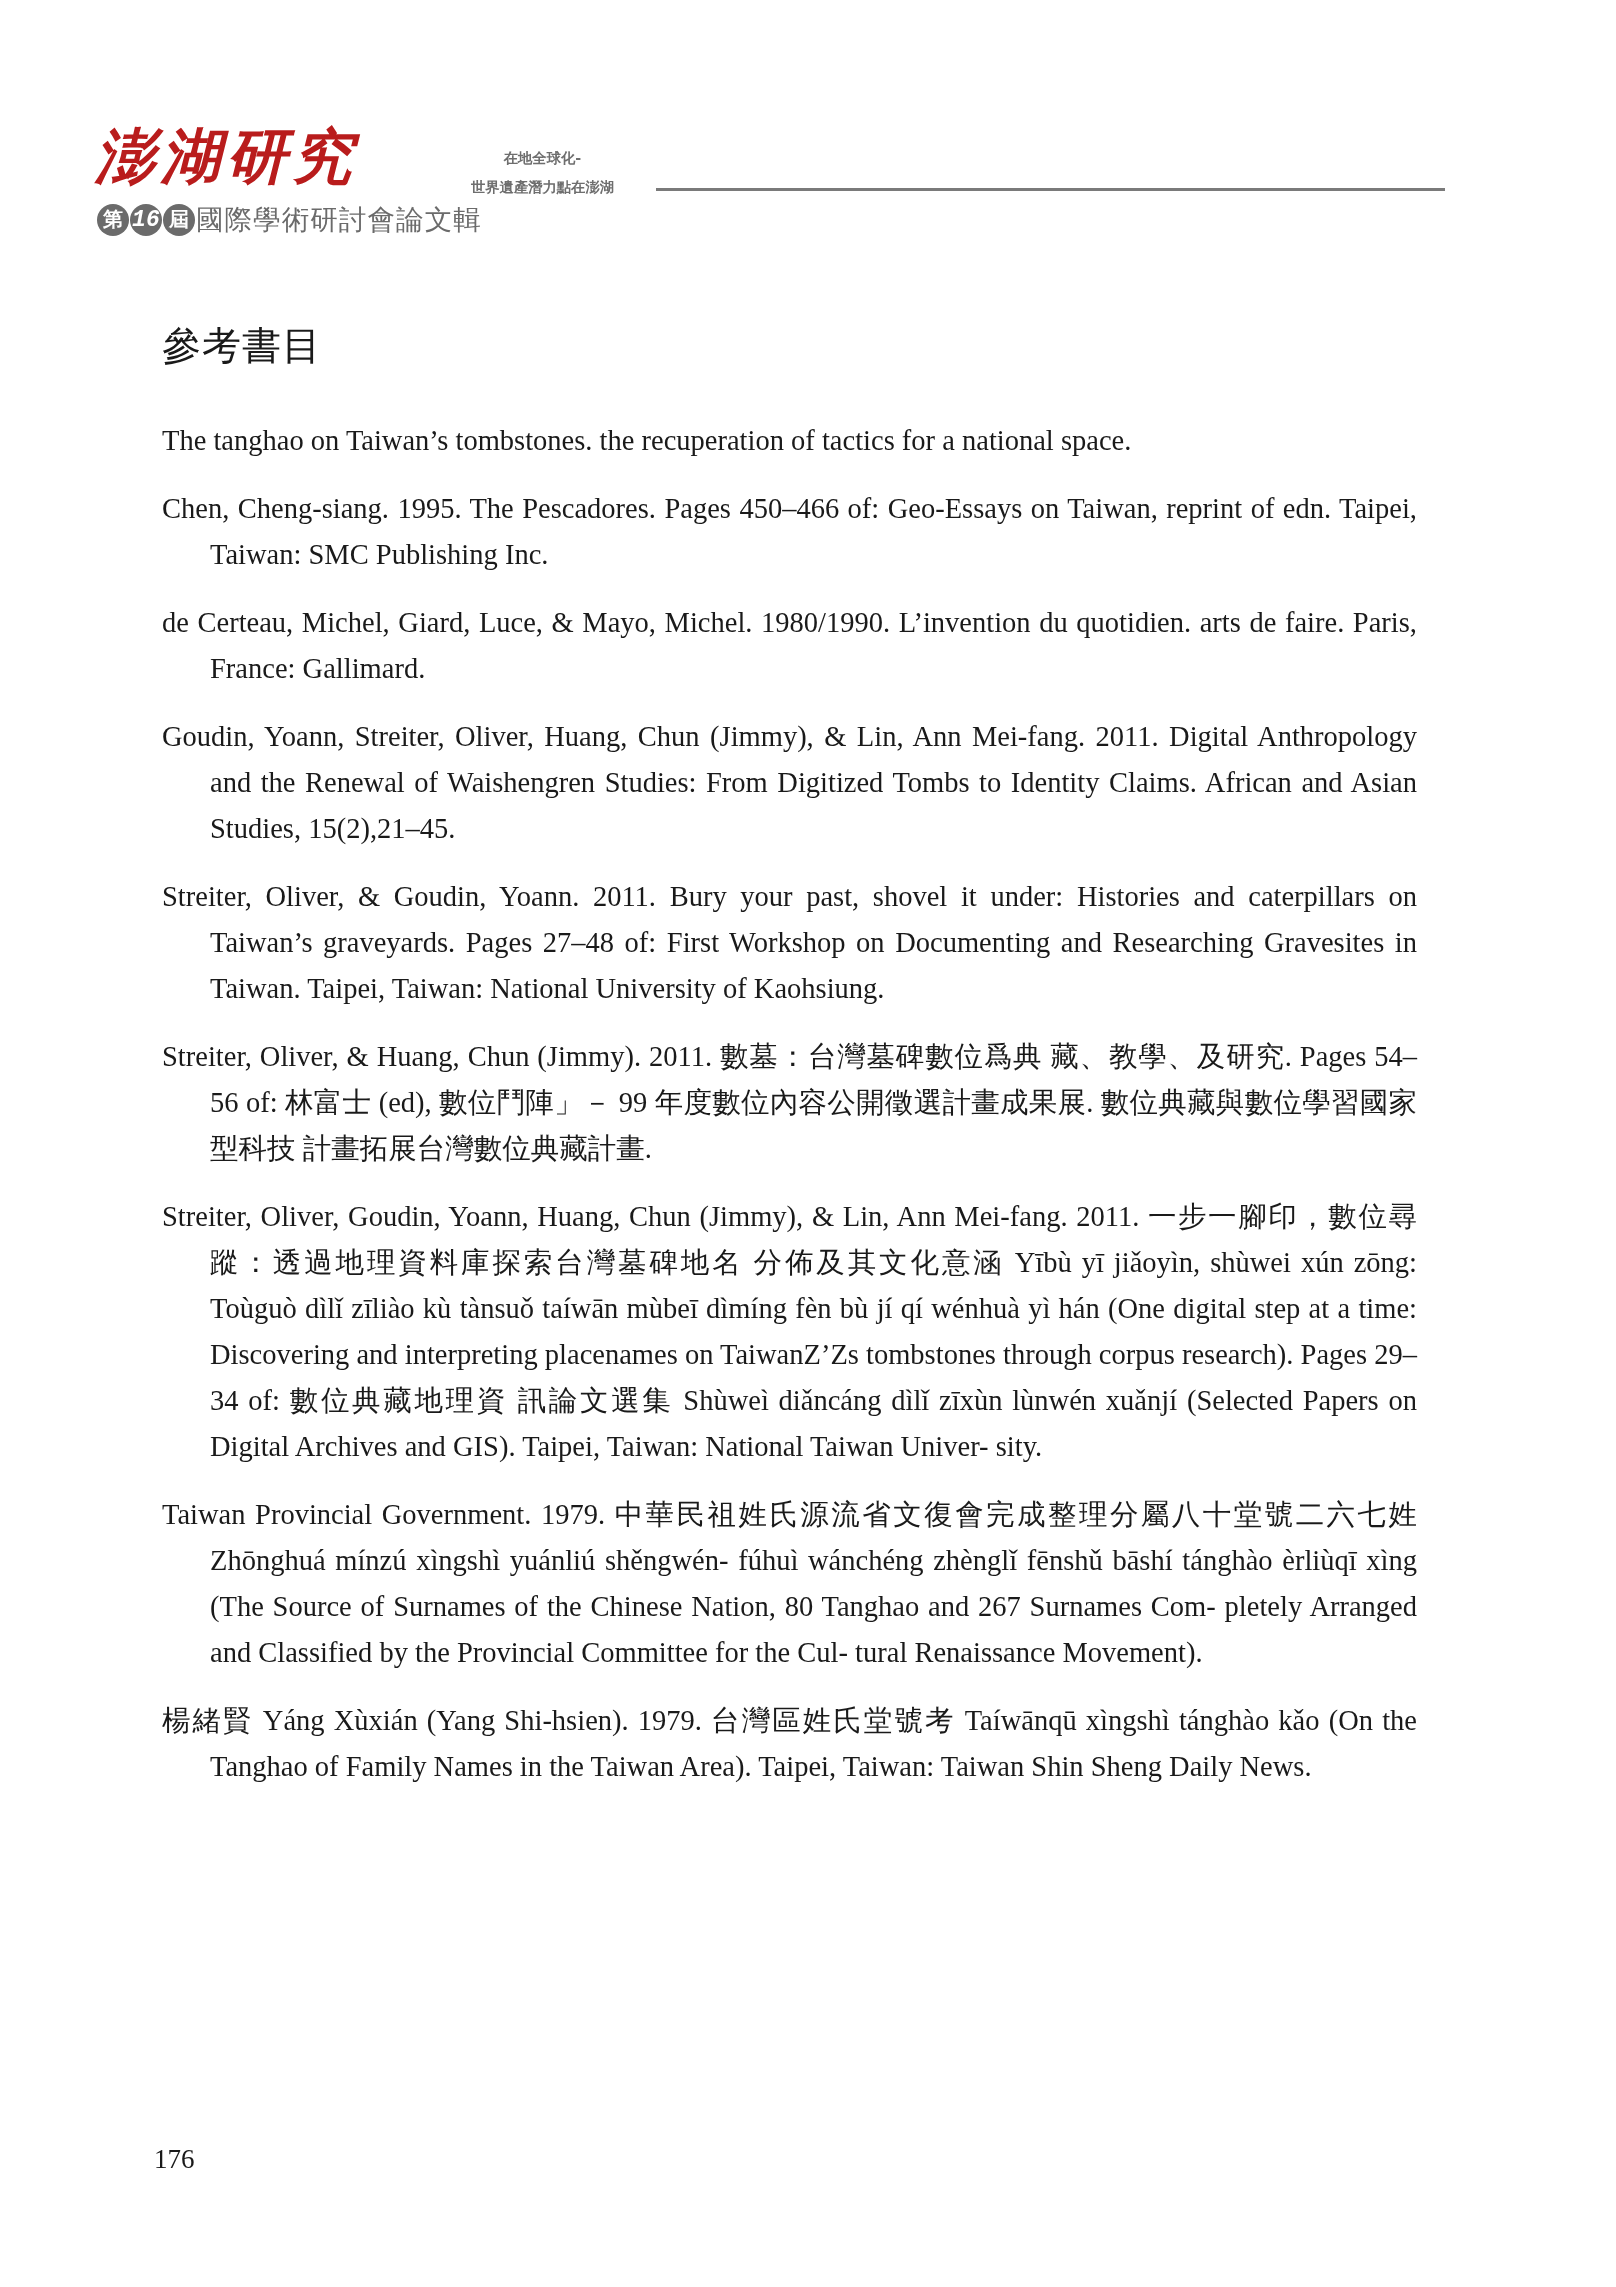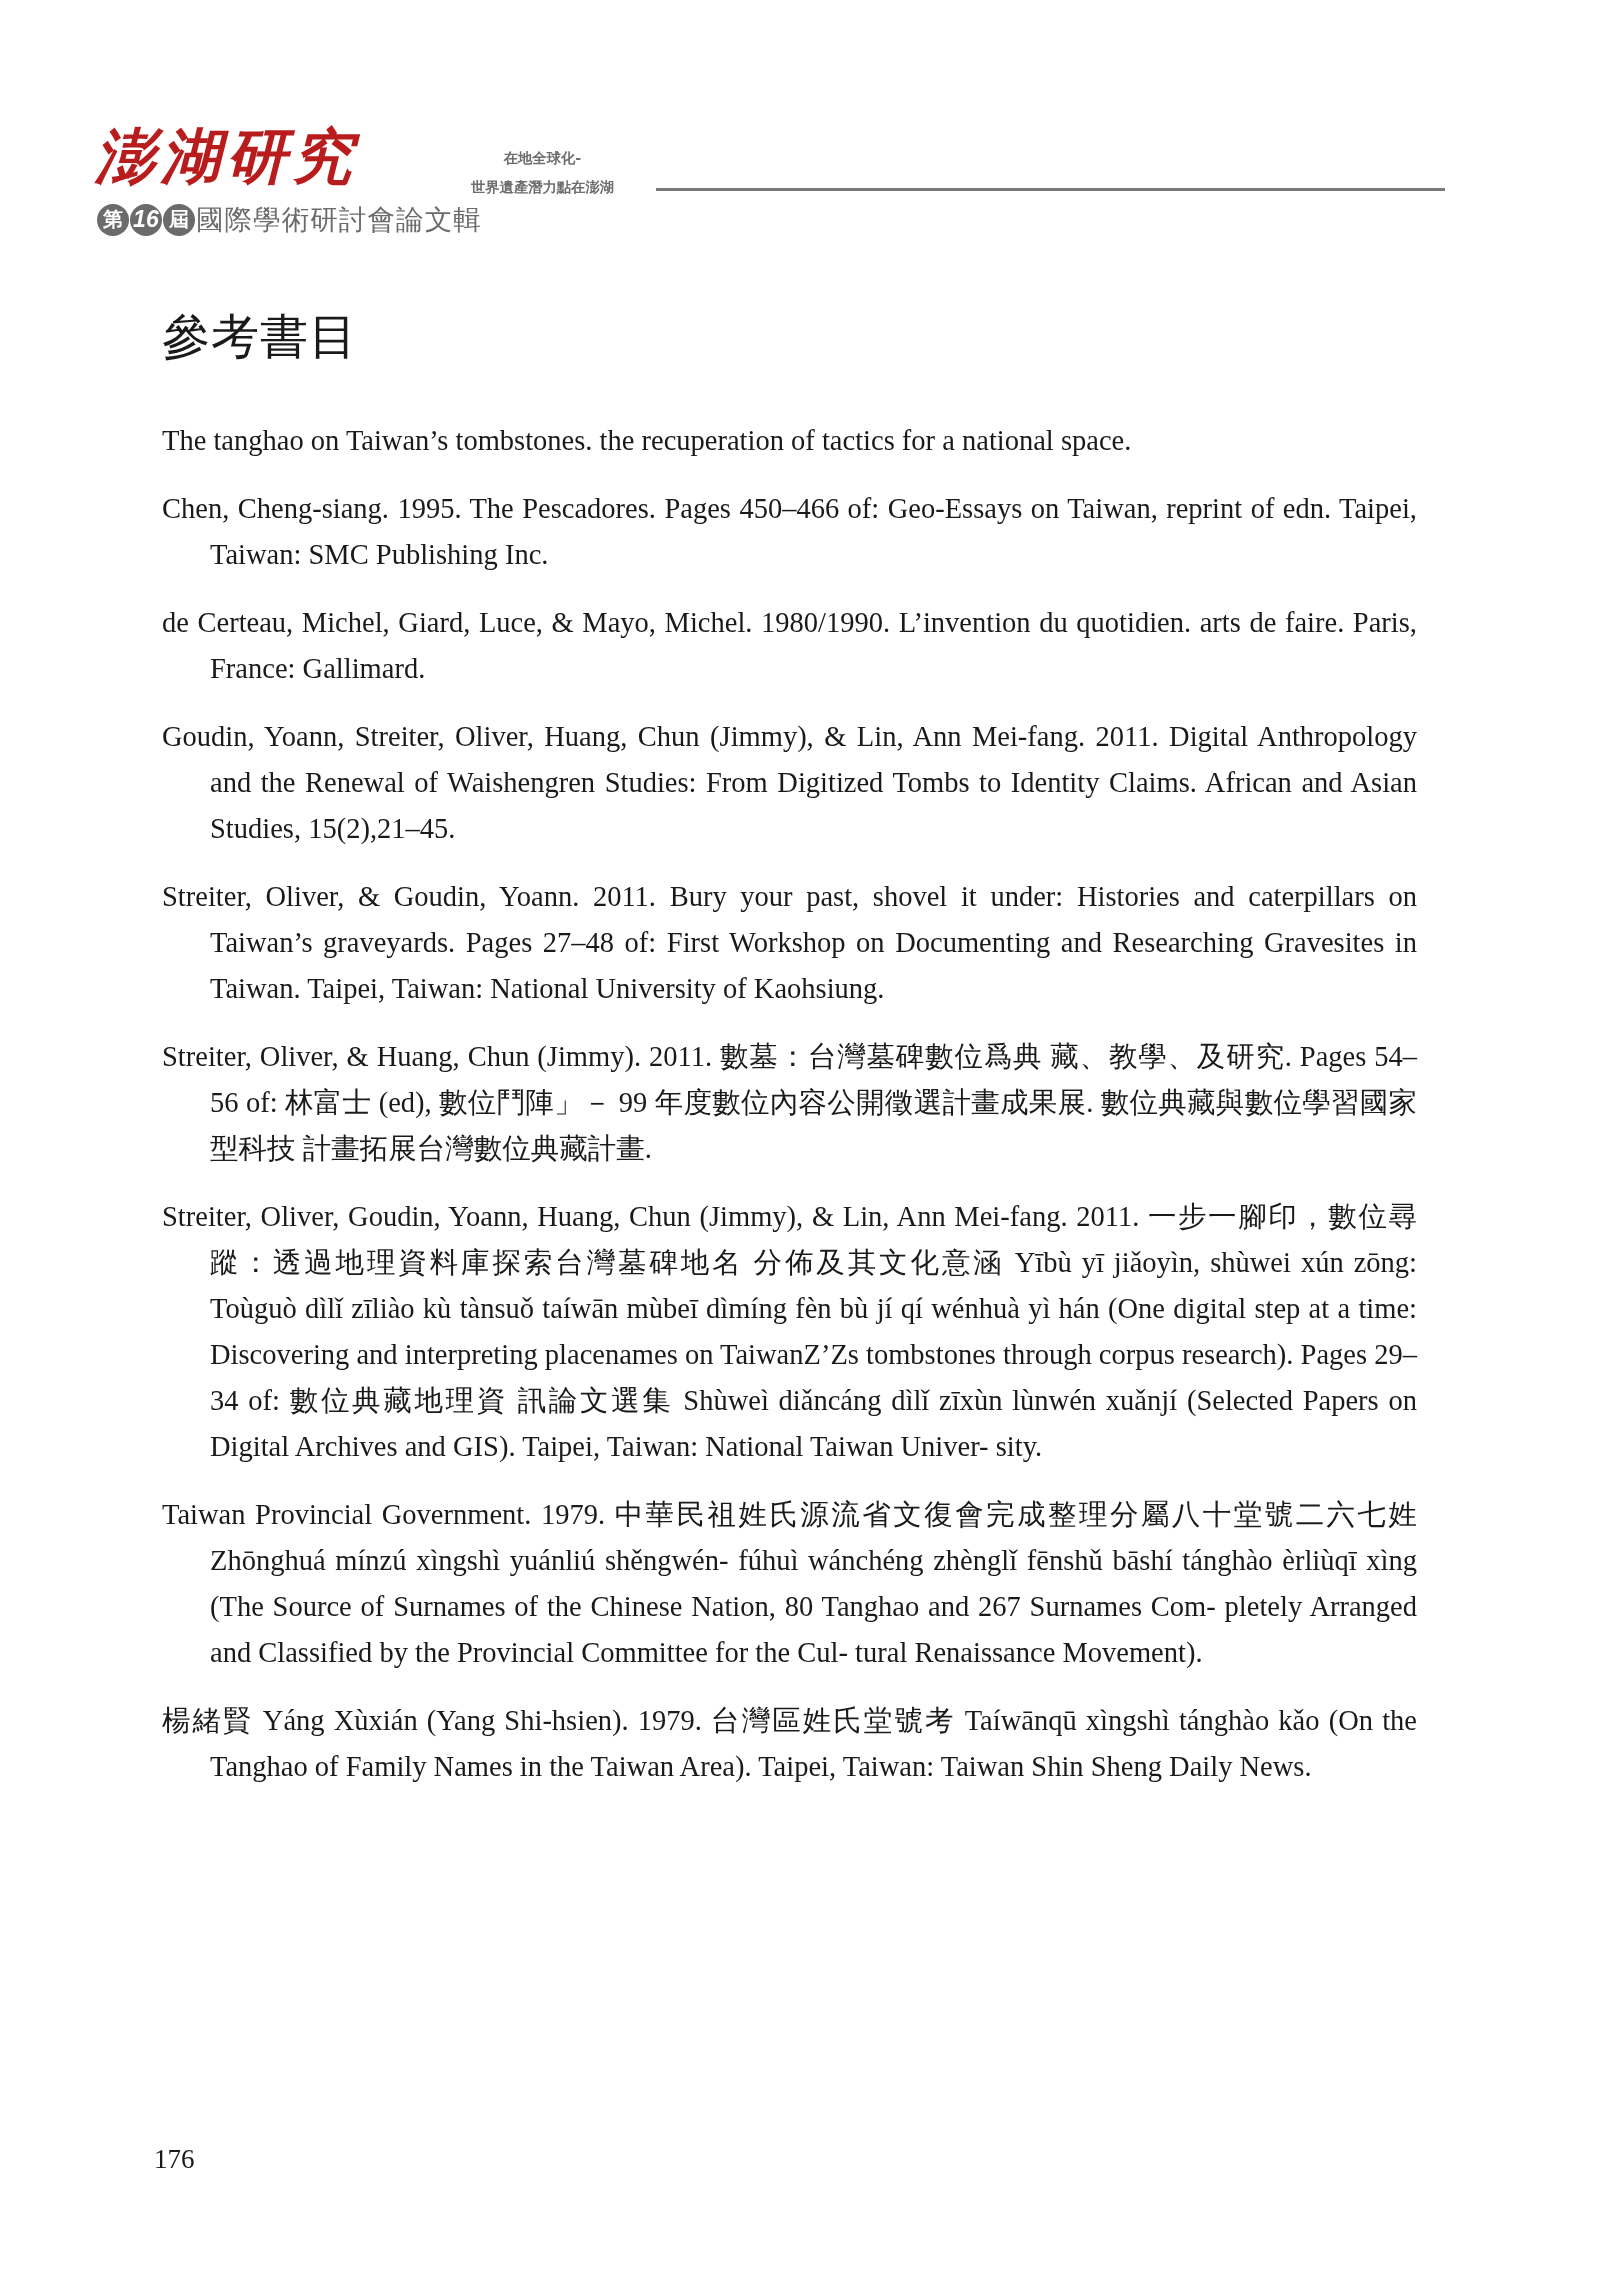--- a/index.html
+++ b/index.html
@@ -7,28 +7,28 @@
          font-family: "Liberation Serif", "DejaVu Serif", serif; color: #1a1a1a; }
   .header { position: absolute; left: 95px; top: 112px; width: 1351px; height: 133px; }
   .logo-main { position: absolute; left: 0; top: 0; font-family: "DejaVu Serif", serif;
                font-size: 60px; font-weight: bold; font-style: italic; color: #b91c1c;
                letter-spacing: 5.7px; line-height: 88px; white-space: nowrap; }
   .logo-sub { position: absolute; left: 1.9px; top: 89px; display: flex; align-items: center;
               white-space: nowrap; }
   .badge { display: inline-flex; align-items: center; justify-content: center;
            width: 32px; height: 32px; border-radius: 50%; background: #6b6b6b; color: #ffffff;
            font-family: "DejaVu Sans", sans-serif; font-size: 20px; font-weight: bold; margin-right: 1px; }
-  .badge.num { font-style: italic; font-family: Liberation Sans, sans-serif; font-size: 23px; }
+  .badge.num { font-style: italic; font-family: Liberation Mono, monospace; font-size: 23px; }
   .logo-sub-text { font-family: "DejaVu Sans", sans-serif; font-size: 27.6px; color: #6b6b6b;
                    margin-left: 0; letter-spacing: 1px; }
   .tagline { position: absolute; left: 376px; top: 32px; font-family: "DejaVu Sans", sans-serif;
              font-size: 14.3px; font-weight: bold; color: #6e6e6e; line-height: 28.5px; text-align: center; }
   .rule { position: absolute; left: 561px; top: 76px; width: 789px; height: 2.9px; background: #7a7a7a; }
-  .heading { position: absolute; left: 162px; top: 305px; font-family: "DejaVu Serif", serif;
-             font-size: 48px; color: #1a1a1a; letter-spacing: 1px; }
+  .heading { position: absolute; left: 162px; top: 319px; font-family: "DejaVu Serif", serif;
+             font-size: 39px; color: #1a1a1a; letter-spacing: 1px; }
   .refs { position: absolute; left: 162px; top: 418px; width: 1255px; }
   .ref { font-size: 28.5px; line-height: 46px; padding-left: 48px; text-indent: -48px;
          margin: 0 0 22px 0; text-align: justify; }
   .page-number { position: absolute; left: 154px; top: 2144px; font-size: 27px; color: #1a1a1a; }
 </style>
 </head>
 <body>
 
 <div class="header">
   <div class="logo-main">澎湖研究</div>

